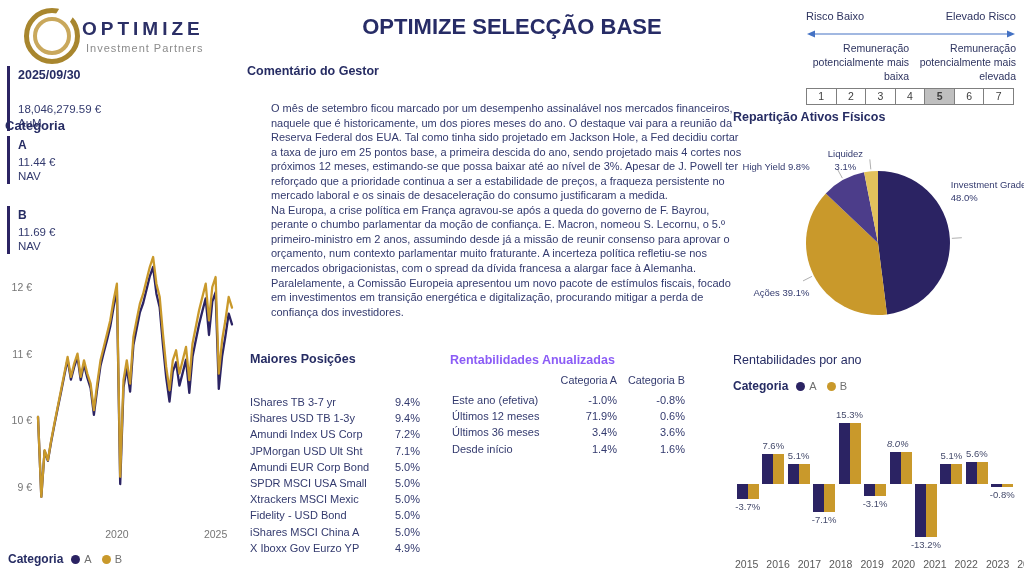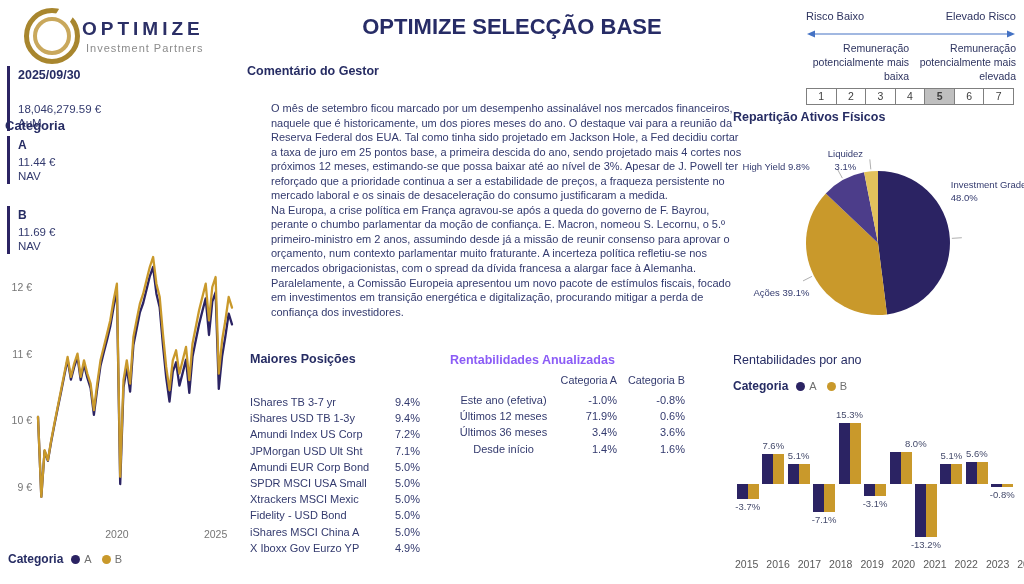--- a/index.html
+++ b/index.html
@@ -67,21 +67,21 @@
 
   
   .ann-heading{position:absolute;left:450px;top:353px;font-size:12.5px;font-weight:bold;color:#8b5cf6;}
   .ann-table{position:absolute;left:452px;top:374px;width:233px;font-size:11px;color:#333A6E;}
   .ann-headers{display:flex;}
   .ann-spacer{width:103px;}
   .ann-col{width:62px;text-align:right;font-size:10.8px;}
   .ann-col.b{width:68px;}
   .ann-rows{margin-top:8px;}
   .ann-row{display:flex;height:16.2px;}
-  .ann-label{width:103px;text-align:center;}
+  .ann-label{width:103px;}
   .ann-val{width:62px;text-align:right;}
   .ann-val.b{width:68px;}
 
   
   .pie-heading{position:absolute;left:733px;top:110px;font-size:12.5px;font-weight:bold;color:#262C63;}
   .pie-svg{position:absolute;left:733px;top:126px;width:292px;height:220px;}
   .pie-label{font-size:9.5px;fill:#333A6E;}
 
   
   .bars-heading{position:absolute;left:733px;top:353px;font-size:12.5px;font-weight:normal;color:#262C63;}
@@ -290,21 +290,21 @@
       <div class="bar" style="left: 89.1px; width: 11px; height: 28.4px; top: 86px; background: rgb(201, 153, 43);"></div>
       <div class="bar-val-label" style="left: 68.4px; width: 41.5px; top: 116.4px;">-7.1%</div>
       <div class="bar" style="left: 103.5px; width: 11px; height: 61.2px; top: 24.8px; background: rgb(43, 35, 99);"></div>
       <div class="bar" style="left: 114.5px; width: 11px; height: 61.2px; top: 24.8px; background: rgb(201, 153, 43);"></div>
       <div class="bar-val-label" style="left: 93.8px; width: 41.5px; top: 10.8px;">15.3%</div>
       <div class="bar" style="left: 129px; width: 11px; height: 12.4px; top: 86px; background: rgb(43, 35, 99);"></div>
       <div class="bar" style="left: 140px; width: 11px; height: 12.4px; top: 86px; background: rgb(201, 153, 43);"></div>
       <div class="bar-val-label" style="left: 119.3px; width: 41.5px; top: 100.4px;">-3.1%</div>
       <div class="bar" style="left: 154.5px; width: 11px; height: 32px; top: 54px; background: rgb(43, 35, 99);"></div>
       <div class="bar" style="left: 165.5px; width: 11px; height: 32px; top: 54px; background: rgb(201, 153, 43);"></div>
-      <div class="bar-val-label" style="left: 160px; width: 41.5px; top: 40px;">8.0%</div>
+      <div class="bar-val-label" style="left: 142px; width: 41.5px; top: 40px; font-style: italic;">8.0%</div>
       <div class="bar" style="left: 179.9px; width: 11px; height: 52.8px; top: 86px; background: rgb(43, 35, 99);"></div>
       <div class="bar" style="left: 190.9px; width: 11px; height: 52.8px; top: 86px; background: rgb(201, 153, 43);"></div>
       <div class="bar-val-label" style="left: 170.2px; width: 41.5px; top: 140.8px;">-13.2%</div>
       <div class="bar" style="left: 205.4px; width: 11px; height: 20.4px; top: 65.6px; background: rgb(43, 35, 99);"></div>
       <div class="bar" style="left: 216.4px; width: 11px; height: 20.4px; top: 65.6px; background: rgb(201, 153, 43);"></div>
       <div class="bar-val-label" style="left: 195.6px; width: 41.5px; top: 51.6px;">5.1%</div>
       <div class="bar" style="left: 230.8px; width: 11px; height: 22.4px; top: 63.6px; background: rgb(43, 35, 99);"></div>
       <div class="bar" style="left: 241.8px; width: 11px; height: 22.4px; top: 63.6px; background: rgb(201, 153, 43);"></div>
       <div class="bar-val-label" style="left: 221.1px; width: 41.5px; top: 49.6px;">5.6%</div>
       <div class="bar" style="left: 256.3px; width: 11px; height: 3.2px; top: 86px; background: rgb(43, 35, 99);"></div>

